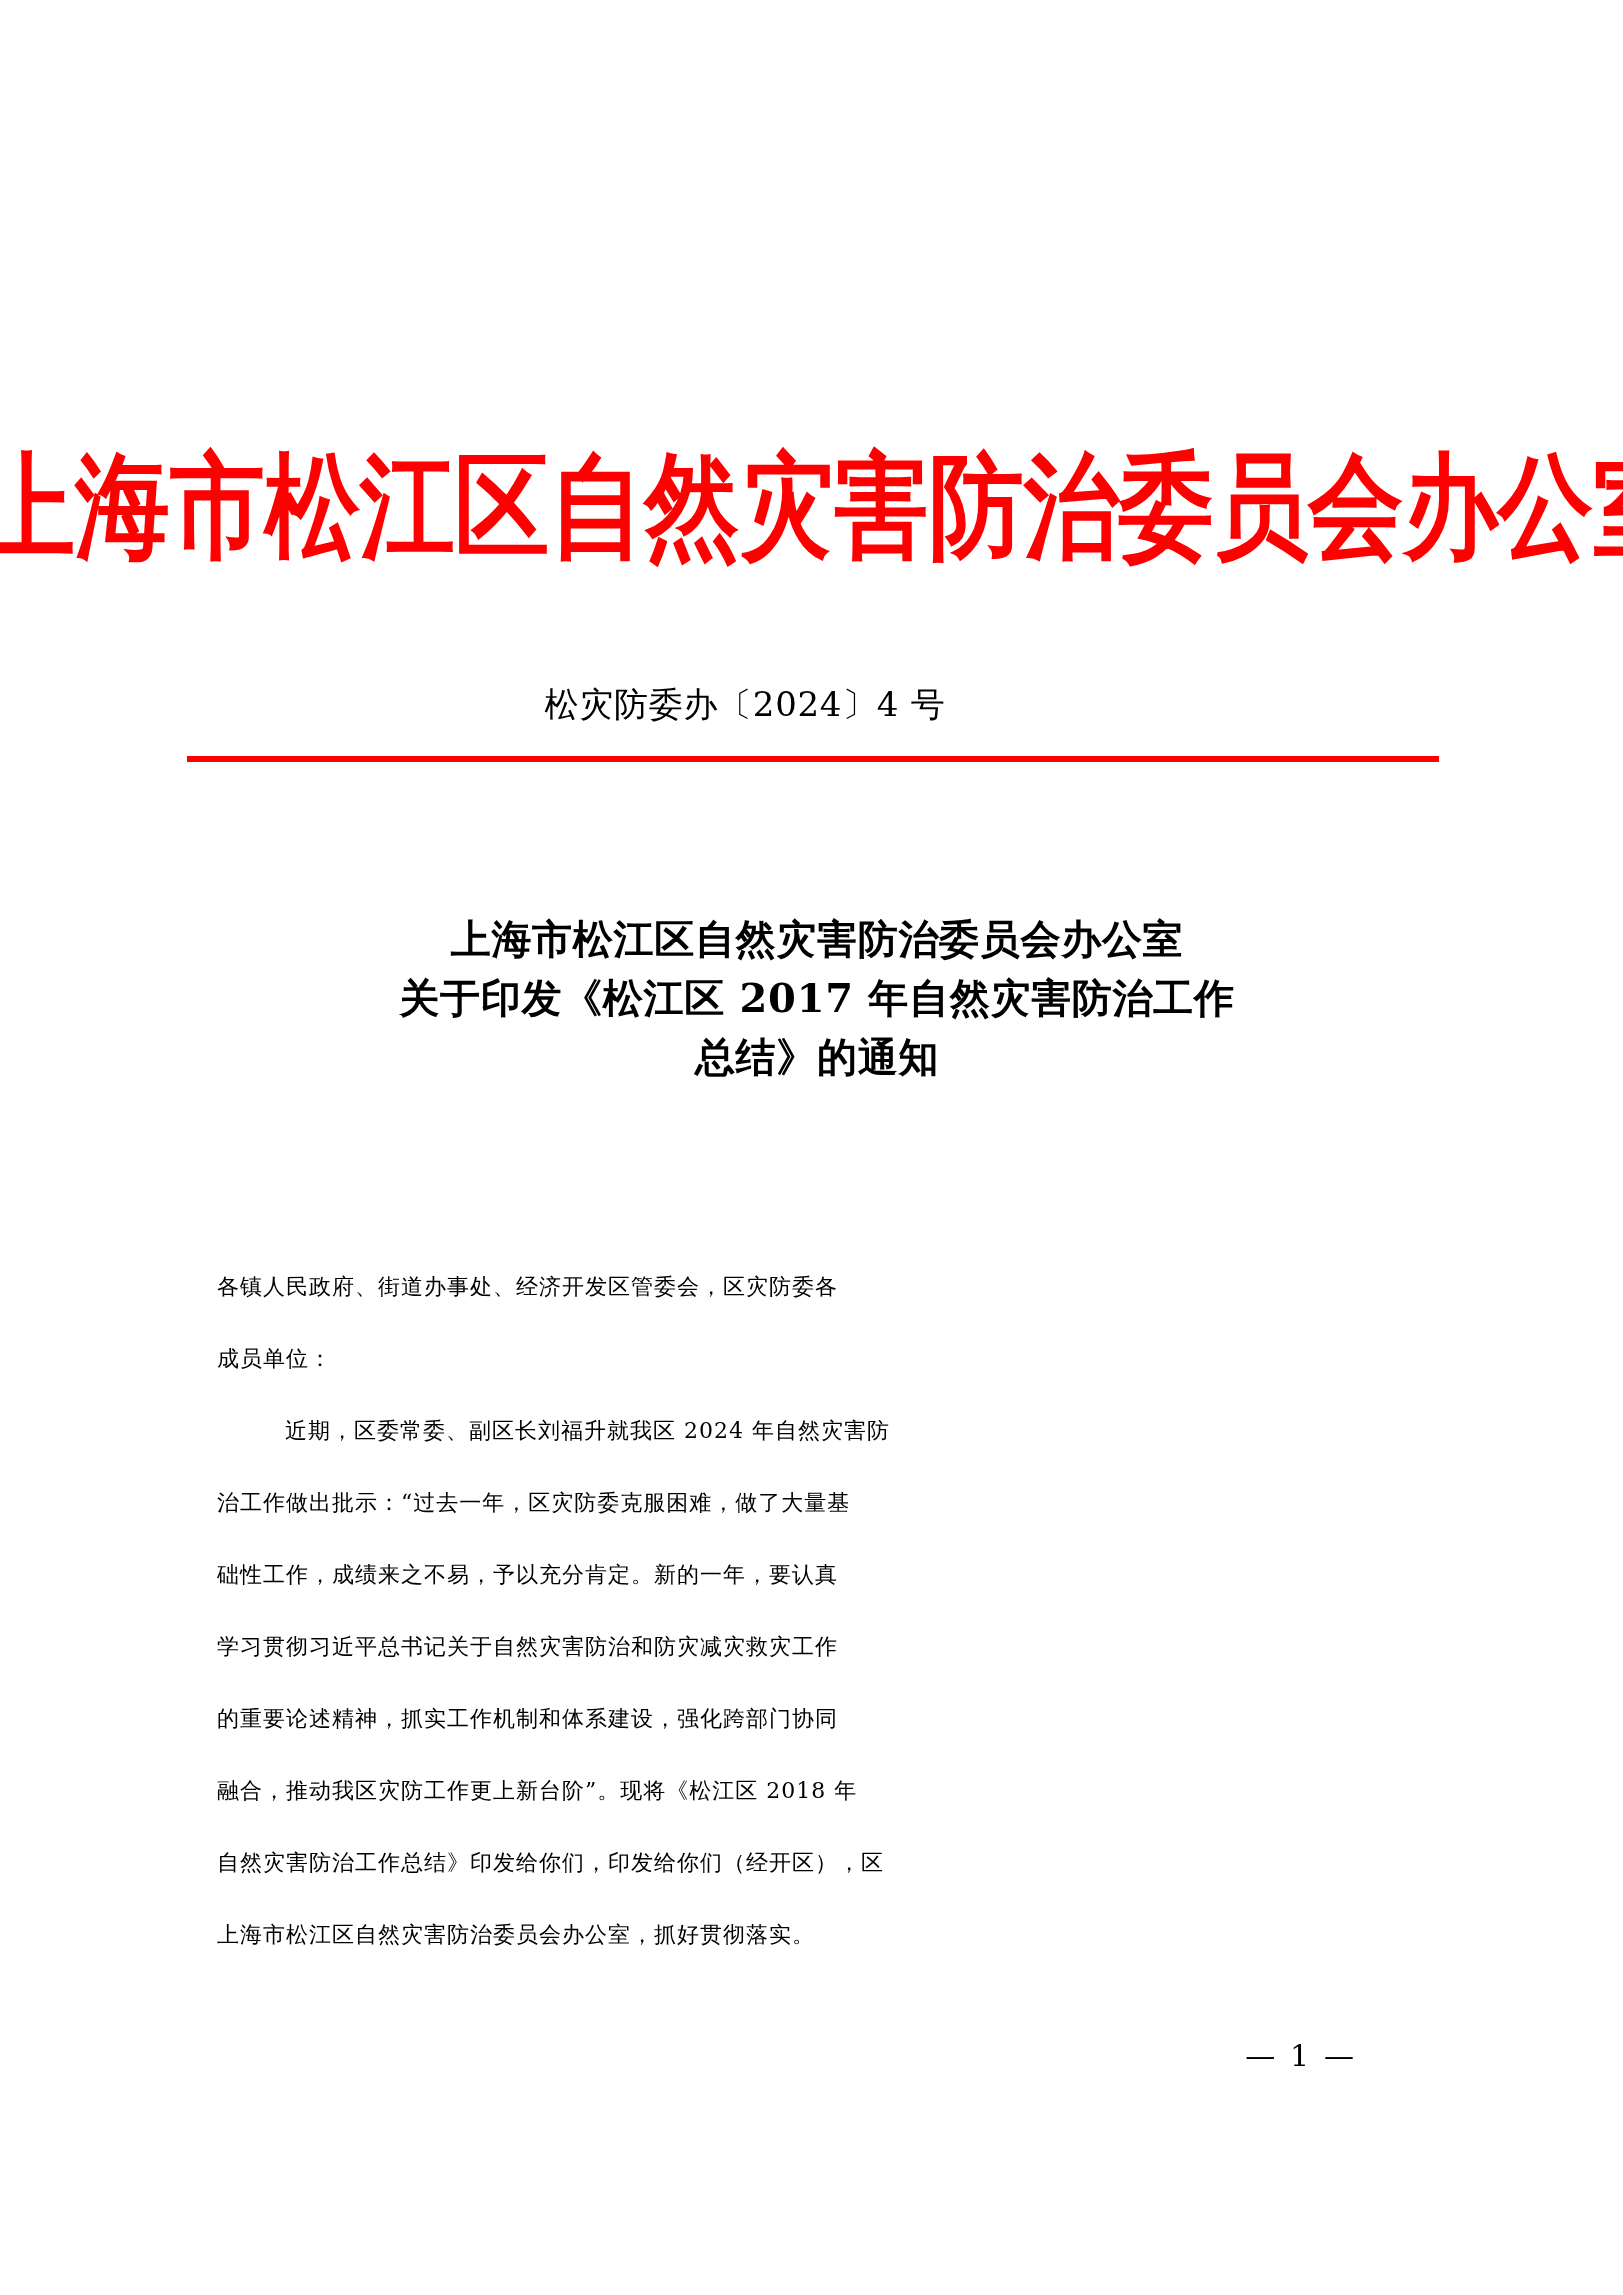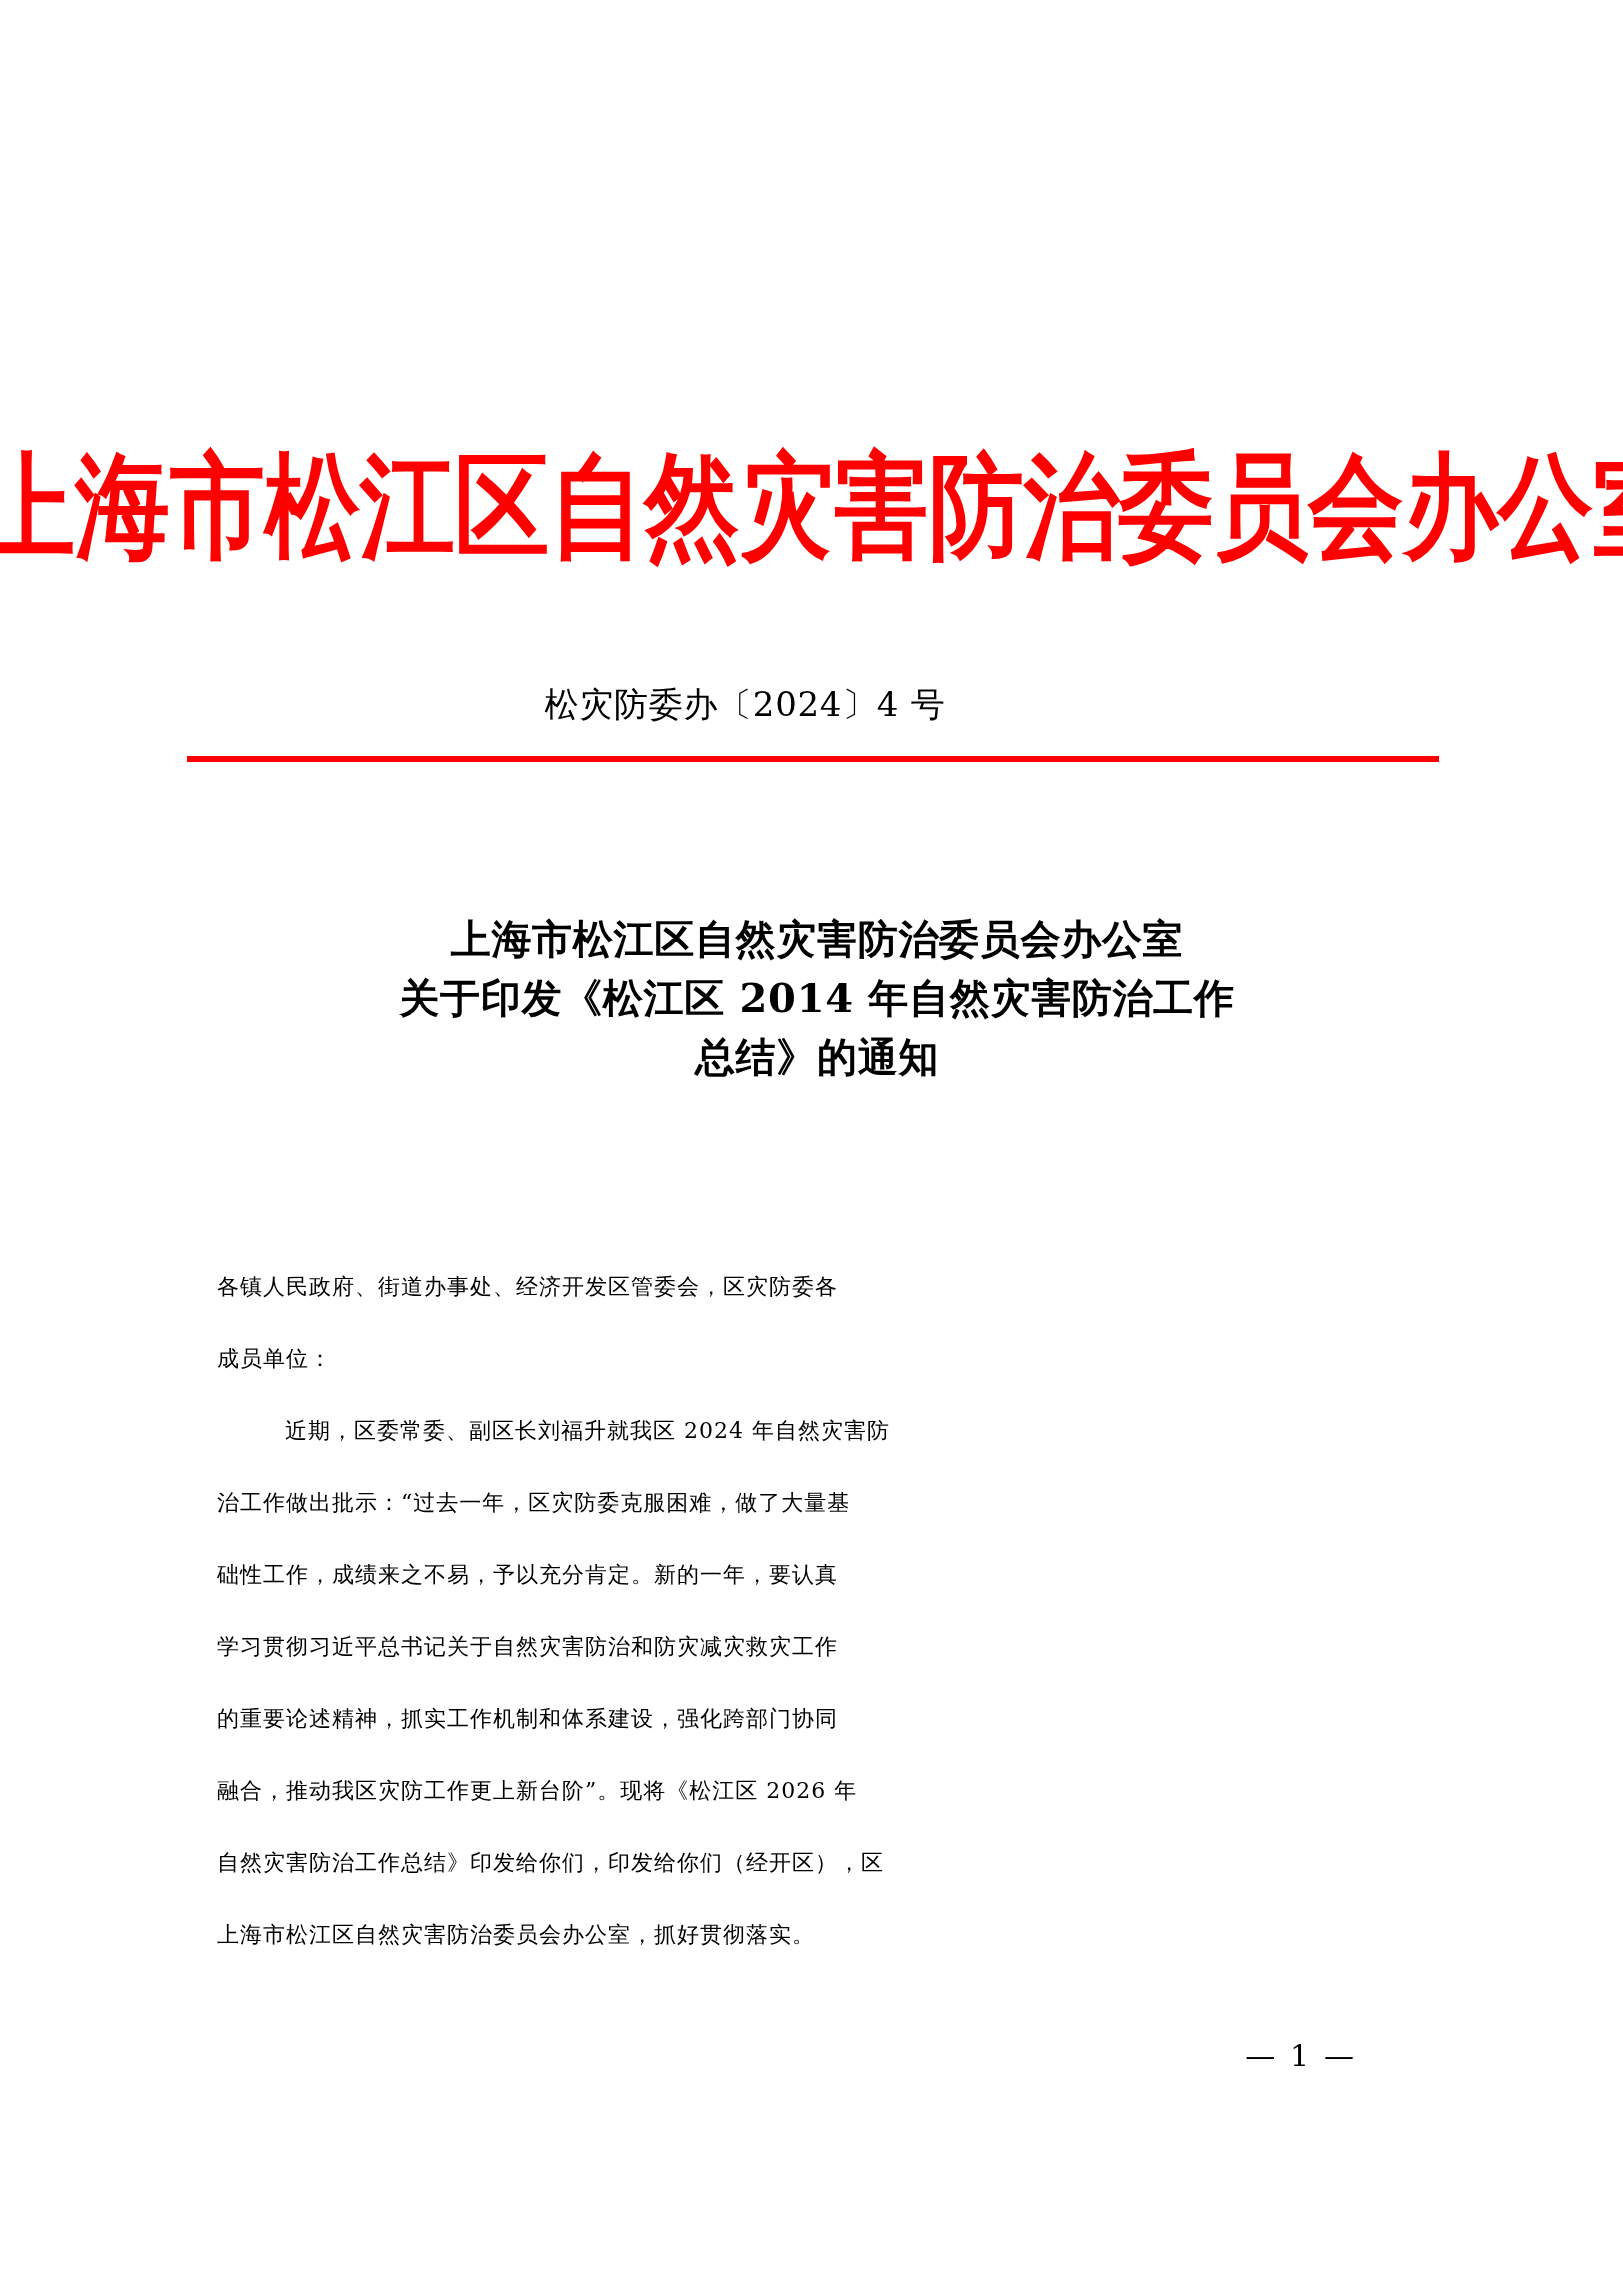--- a/index.html
+++ b/index.html
@@ -128,33 +128,33 @@
   <div class="masthead">
     <div class="masthead-text">上海市松江区自然灾害防治委员会办公室</div>
   </div>
 
   <div class="doc-number">松灾防委办〔2024〕4 号</div>
 
   <div class="red-rule"></div>
 
   <div class="title-block">
     <div class="title-line">上海市松江区自然灾害防治委员会办公室</div>
-    <div class="title-line">关于印发《松江区 2014 年自然灾害防治工作</div>
+    <div class="title-line">关于印发《松江区 2017 年自然灾害防治工作</div>
     <div class="title-line">总结》的通知</div>
   </div>
 
   <div class="body-block">
     <div class="body-line">各镇人民政府、街道办事处、经济开发区管委会，区灾防委各</div>
     <div class="body-line">成员单位：</div>
     <div class="body-line indent">近期，区委常委、副区长刘福升就我区 2024 年自然灾害防</div>
     <div class="body-line">治工作做出批示：“过去一年，区灾防委克服困难，做了大量基</div>
     <div class="body-line">础性工作，成绩来之不易，予以充分肯定。新的一年，要认真</div>
     <div class="body-line">学习贯彻习近平总书记关于自然灾害防治和防灾减灾救灾工作</div>
     <div class="body-line">的重要论述精神，抓实工作机制和体系建设，强化跨部门协同</div>
-    <div class="body-line">融合，推动我区灾防工作更上新台阶”。现将《松江区 2026 年</div>
+    <div class="body-line">融合，推动我区灾防工作更上新台阶”。现将《松江区 2018 年</div>
     <div class="body-line">自然灾害防治工作总结》印发给你们，印发给你们（经开区），区</div>
     <div class="body-line">上海市松江区自然灾害防治委员会办公室，抓好贯彻落实。</div>
   </div>
 
   <div class="page-number">— 1 —</div>
 
 </div>
 
 
 </body></html>

